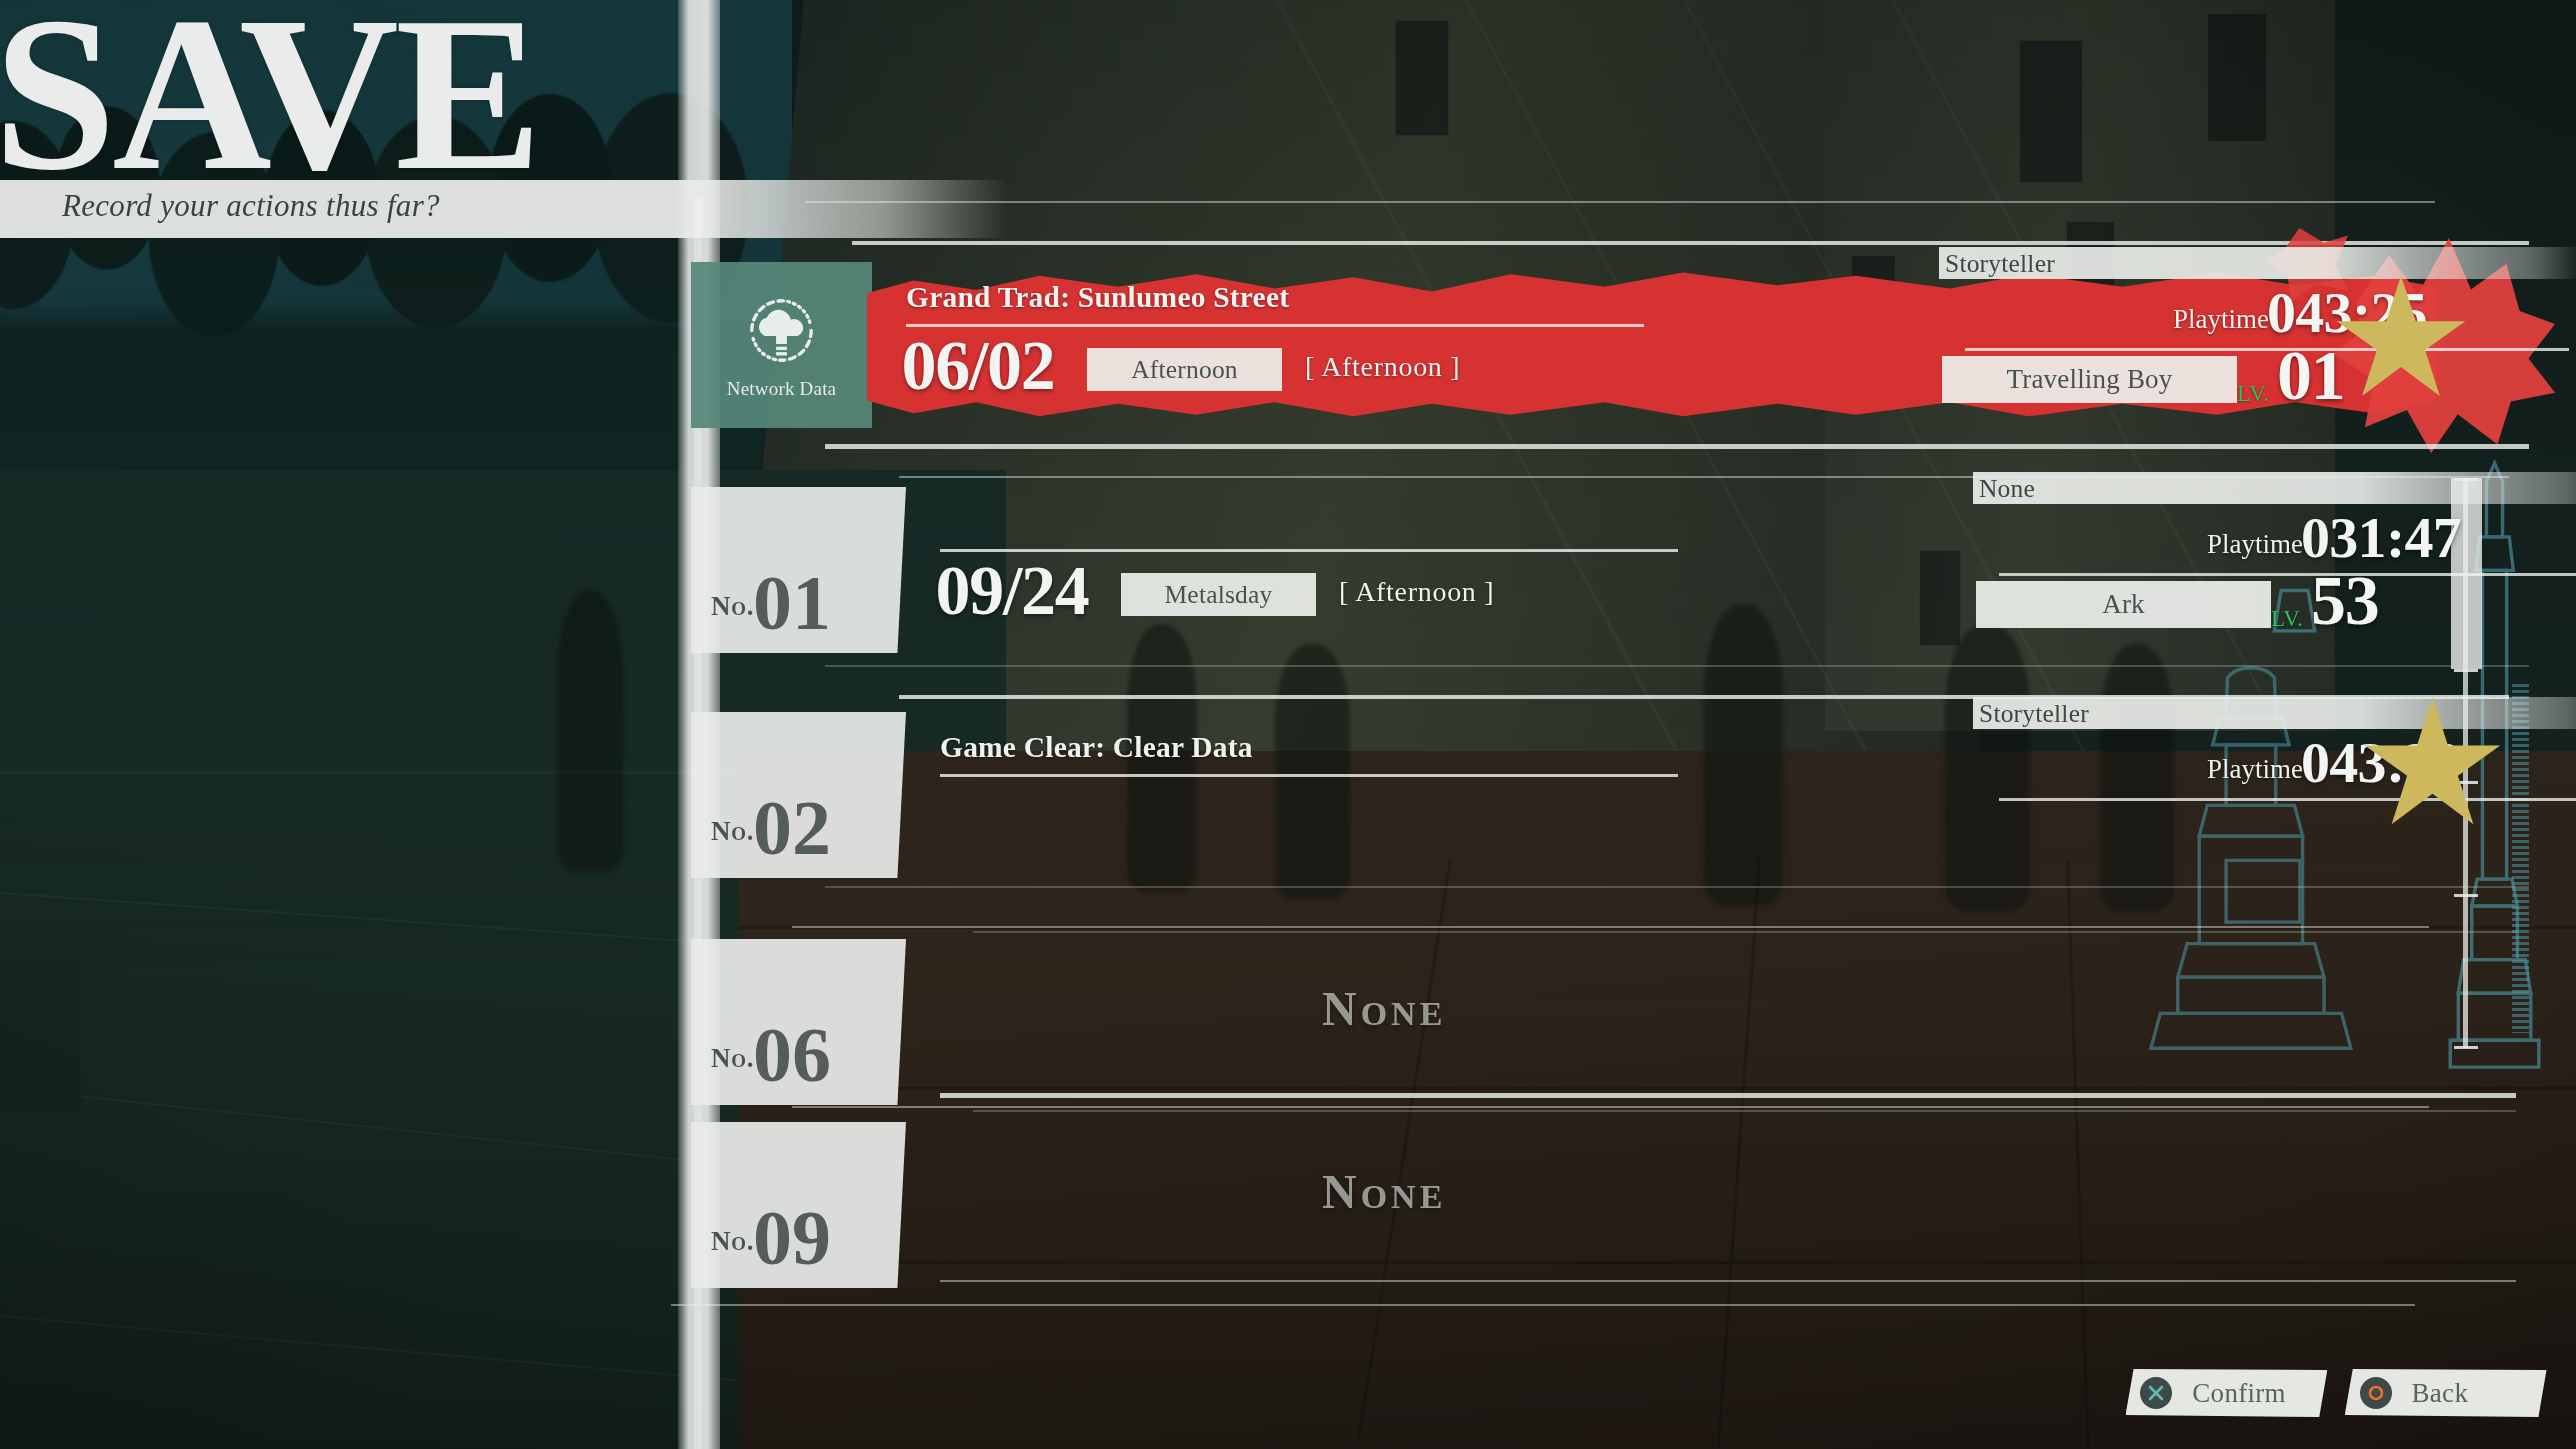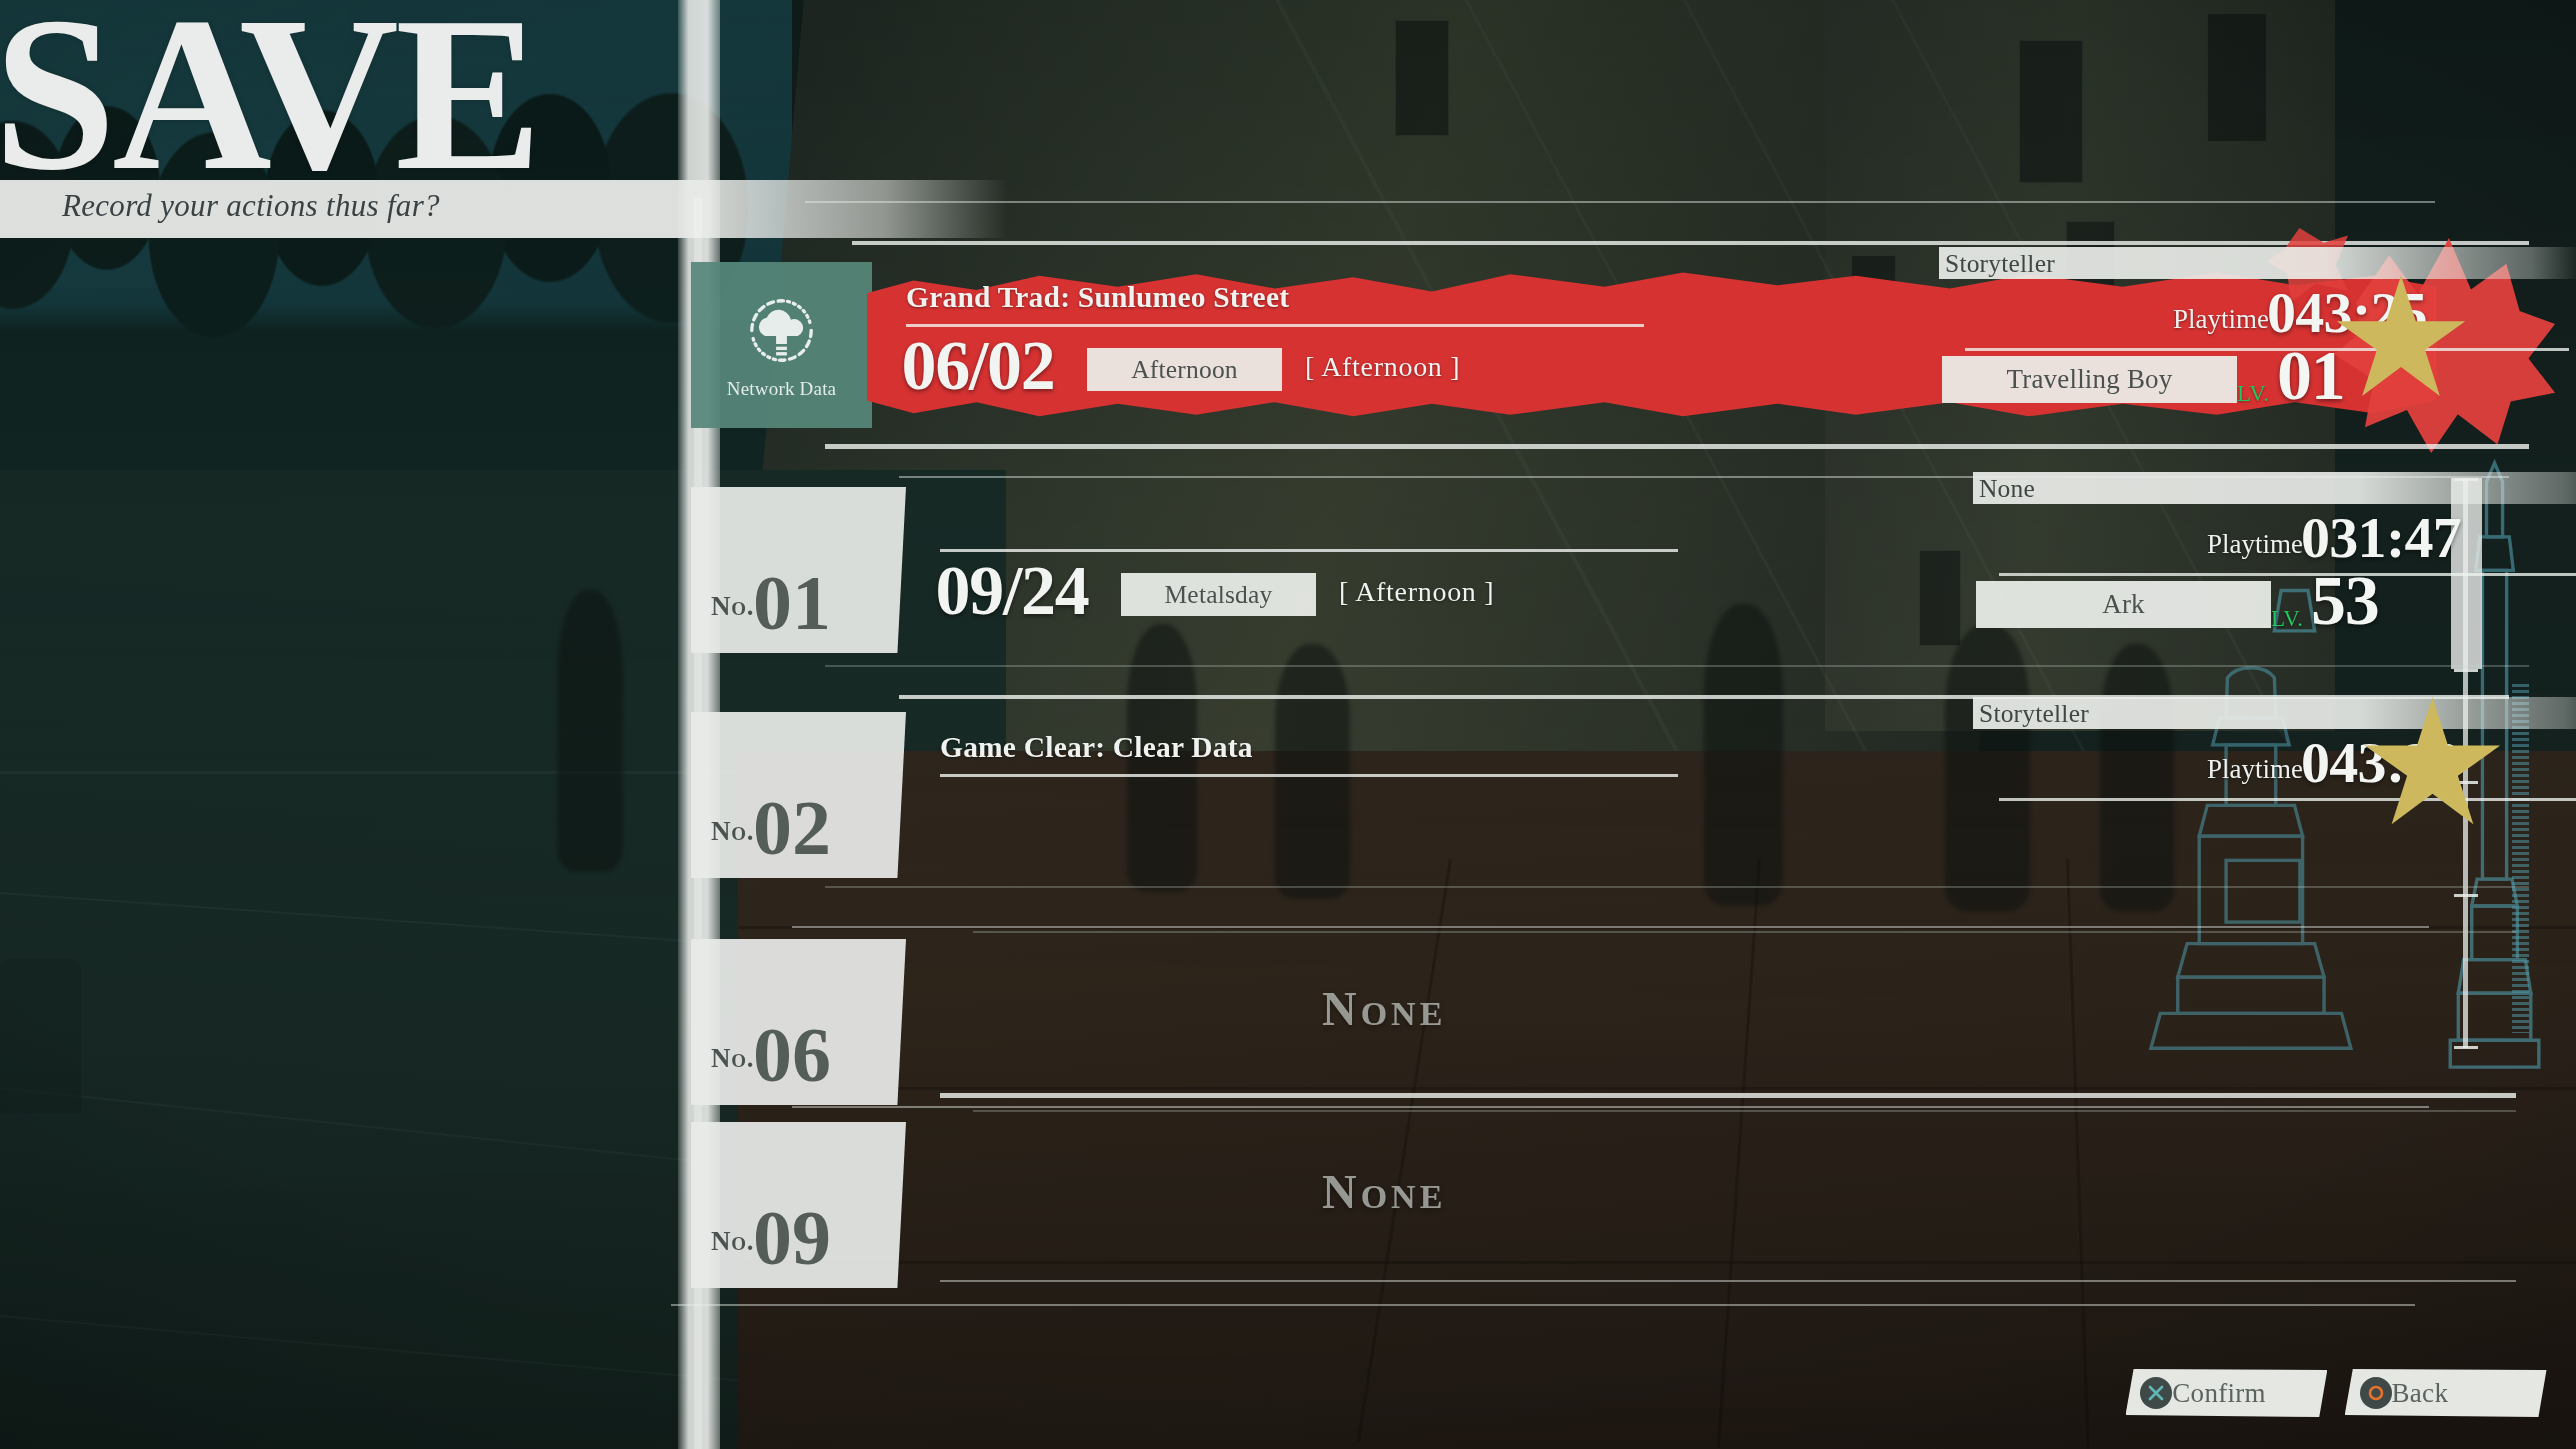--- a/index.html
+++ b/index.html
@@ -161,21 +161,21 @@
     text-shadow:0 2px 5.4px rgba(0,0,0,.35);}
 
   
   .measure{position:absolute;left:2463px;top:478px;width:5.4px;height:570px;background:rgba(235,238,235,.75);}
   .measure .tick{position:absolute;left:-9.4px;width:24px;height:2.7px;background:rgba(235,238,235,.85);}
   .measure .block{position:absolute;left:-12px;top:0;width:31px;height:191px;background:rgba(235,238,235,.80);}
 
   
   #prompts{position:absolute;right:29.5px;bottom:32px;display:flex;gap:17.4px;}
   .prompt{position:relative;height:48px;min-width:160px;padding:0 27px 0 14.8px;
-    background:rgba(240,242,239,.95);display:flex;align-items:center;gap:0;
+    background:rgba(240,242,239,.95);display:flex;align-items:center;gap:20px;
     clip-path:polygon(4% 0,100% 2%,96% 100%,0 96%);}
   .prompt .glyph{width:32px;height:32px;border-radius:50%;background:#3f4a48;
     display:flex;align-items:center;justify-content:center;}
   .prompt .glyph svg{display:block;}
   .prompt .plabel{font-size:27px;color:#5b6360;letter-spacing:0.3px;}
 </style>
 </head>
 <body>
 
 <div id="scene">

